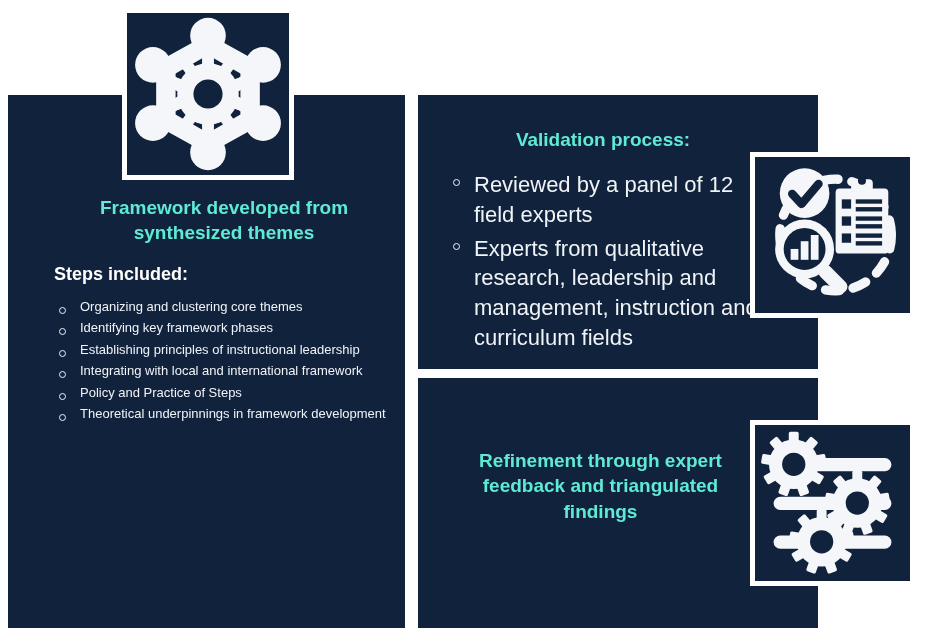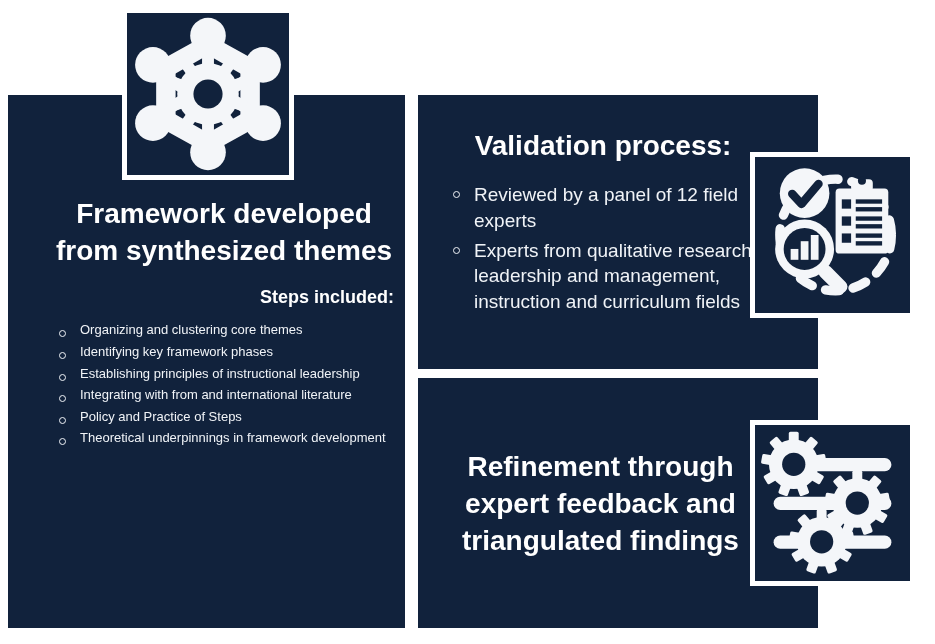--- a/index.html
+++ b/index.html
@@ -29,33 +29,33 @@
     border:5px solid #ffffff;
     box-sizing:border-box;
   }
   #network-tile{left:122px;top:8px;width:172px;height:172px;}
   #validate-tile{left:750px;top:152px;width:165px;height:166px;}
   #settings-tile{left:750px;top:420px;width:165px;height:166px;}
   .icon-tile svg{display:block;width:100%;height:100%;}
 
   
   .panel-title{
-    color:#ffffff;
-    font-size:28px;
+    color:#5eead4;
+    font-size:19px;
     font-weight:bold;
     line-height:1.33;
     text-align:center;
     margin:0;
   }
   .sub-heading{
     color:#ffffff;
     font-size:18px;
     font-weight:bold;
     margin:0;
-    text-align:right;
+    text-align:left;
   }
   ul.bullets{
     list-style:none;
     margin:0;
     padding:0;
     color:#f0f3f7;
     font-size:13px;
     line-height:1.35;
   }
   ul.bullets li{
@@ -83,21 +83,21 @@
   #left-inner .panel-title{margin-bottom:18px;}
   #left-inner .sub-heading{margin-bottom:13px;}
 
   
   #tr-inner{
     position:absolute;
     left:30px;top:32px;
     width:310px;
   }
   #tr-inner .panel-title{margin-bottom:18px;}
-  #tr-inner ul.bullets{font-size:19px;}
+  #tr-inner ul.bullets{font-size:22px;}
 
   
   #br-inner{
     position:absolute;
     left:40px;top:70px;
     width:285px;
   }
 </style>
 </head>
 <body>
@@ -105,21 +105,21 @@
 <div class="stage">
 
   <div class="panel" id="left-panel">
     <div id="left-inner">
       <p class="panel-title">Framework developed from synthesized themes</p>
       <p class="sub-heading">Steps included:</p>
       <ul class="bullets">
         <li>Organizing and clustering core themes</li>
         <li>Identifying key framework phases</li>
         <li>Establishing principles of instructional leadership</li>
-        <li>Integrating with from and international literature</li>
+        <li>Integrating with local and international framework</li>
         <li>Policy and Practice of Steps</li>
         <li>Theoretical underpinnings in framework development</li>
       </ul>
     </div>
   </div>
 
   <div class="panel" id="tr-panel">
     <div id="tr-inner">
       <p class="panel-title">Validation process:</p>
       <ul class="bullets">

